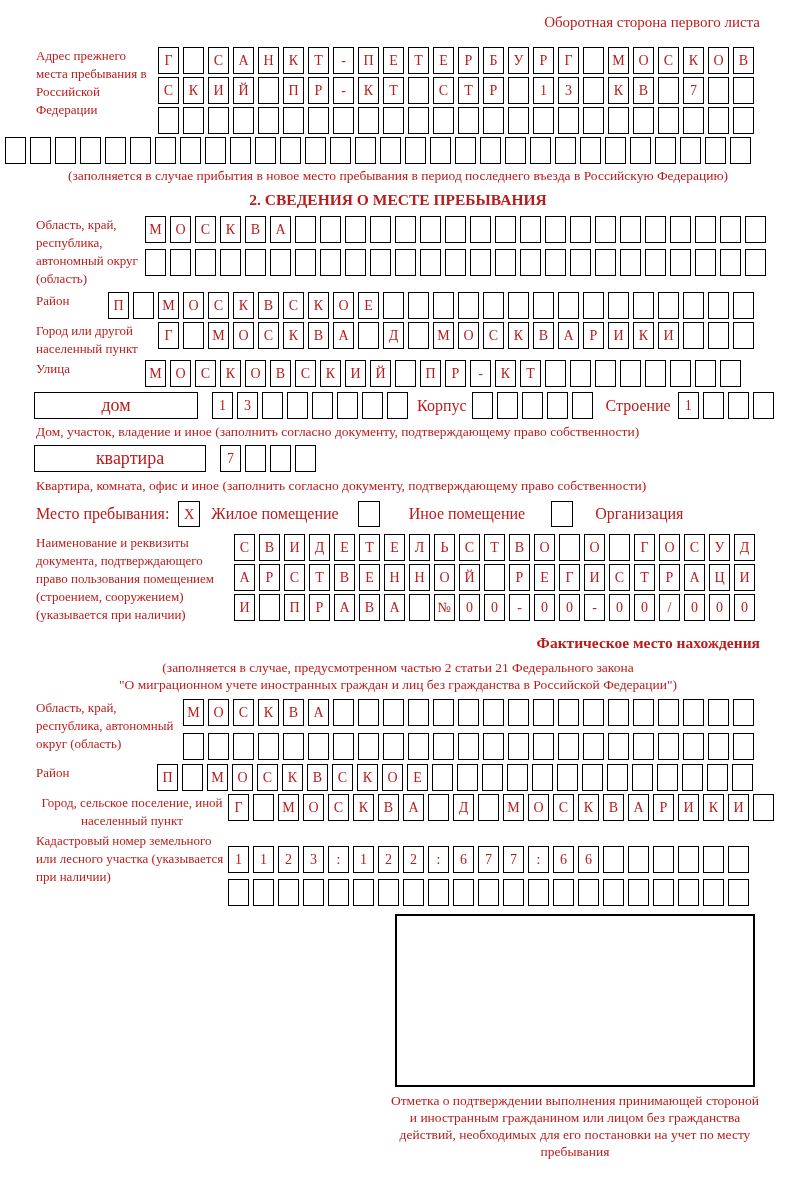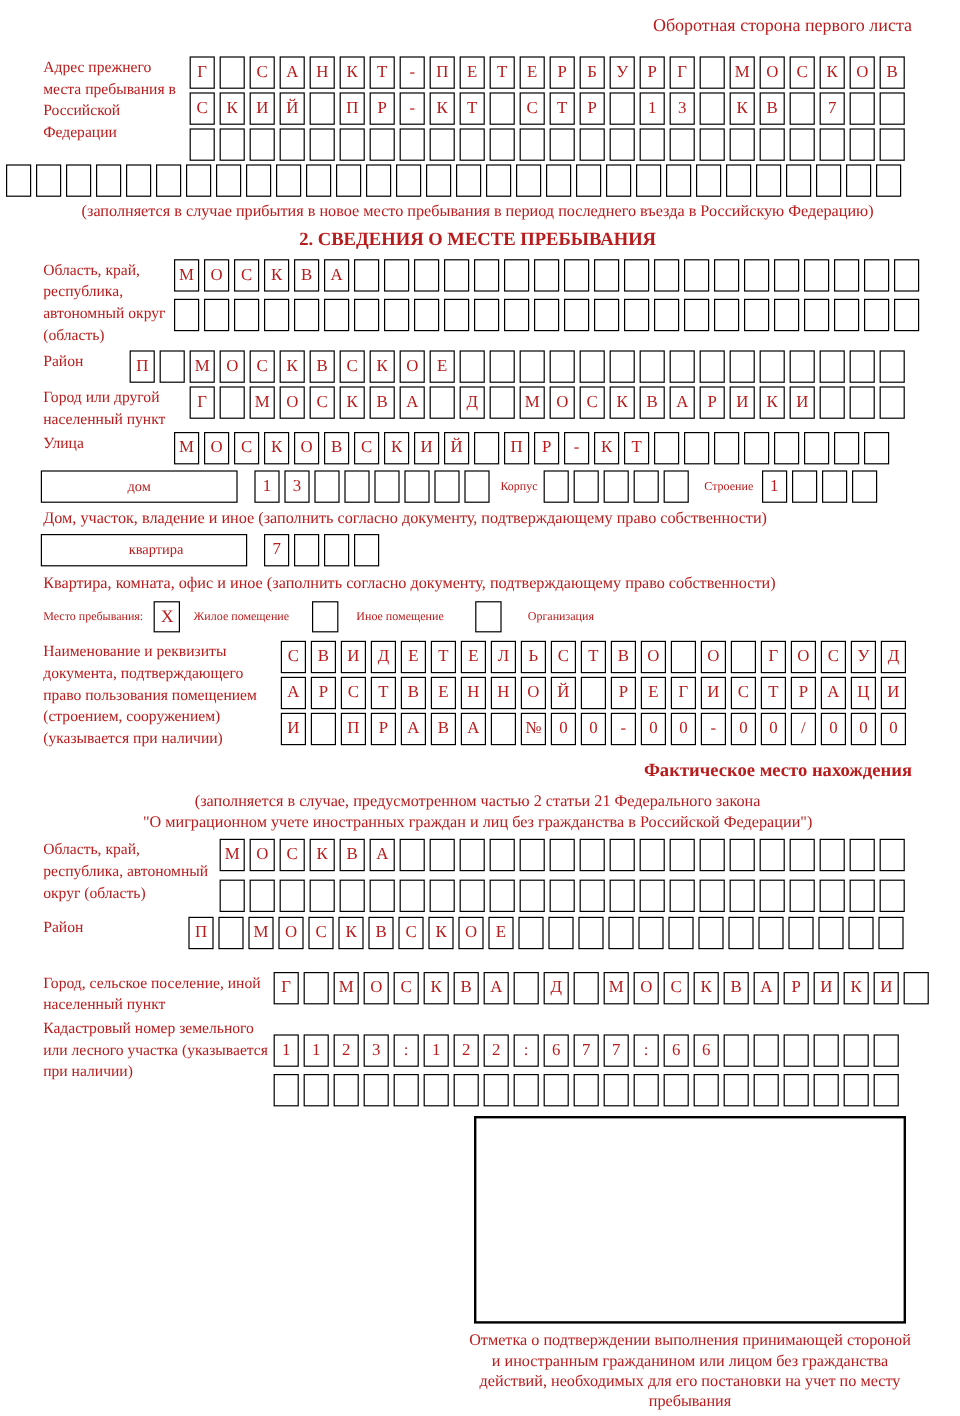--- a/index.html
+++ b/index.html
@@ -14,30 +14,30 @@
   .flabel{font-size:13px;line-height:18px;flex-shrink:0;}
   .stack{display:flex;flex-direction:column;gap:3px;}
   .cells{display:flex;gap:4px;flex-wrap:nowrap;}
   .cell{
     box-sizing:border-box;flex:0 0 21px;width:21px;height:27px;
     border:1.7px solid #000;display:flex;align-items:center;justify-content:center;
     font-size:14px;line-height:1;
   }
   .wbox{
     box-sizing:border-box;border:1.7px solid #000;height:27px;flex-shrink:0;
-    display:flex;align-items:center;justify-content:center;font-size:12px;
+    display:flex;align-items:center;justify-content:center;font-size:18px;
   }
   .chk{
     box-sizing:border-box;width:22px;height:26px;border:1.7px solid #000;flex-shrink:0;
     display:flex;align-items:center;justify-content:center;font-size:14.5px;
   }
   .caption{font-size:13.5px;line-height:17px;}
   .center{text-align:center;}
   .sec-title{font-weight:bold;text-align:center;font-size:15.5px;line-height:19px;}
-  .inline-lbl{font-size:10px;white-space:nowrap;}
+  .inline-lbl{font-size:16px;white-space:nowrap;}
   .stamp-box{box-sizing:border-box;width:360px;height:173px;border:2px solid #000;}
 </style>
 </head>
 <body>
 
 <div class="page">
 
   <div class="corner">Оборотная сторона первого листа</div>
 
   <div class="frow" style="margin-top:16px;">
@@ -350,21 +350,21 @@
         <span class="cell"></span>
       </div>
   </div>
   <div class="caption" style="margin-top:5px;">Квартира, комната, офис и иное (заполнить согласно документу, подтверждающему право собственности)</div>
 
   <div class="frow" style="margin-top:7px;align-items:center;">
     <div class="inline-lbl">Место пребывания:</div>
     <div class="chk" style="margin-left:9px;">X</div>
     <div class="inline-lbl" style="margin-left:11px;">Жилое помещение</div>
     <div class="chk" style="margin-left:19px;"></div>
-    <div class="inline-lbl" style="margin-left:15px;">Иное помещение</div>
+    <div class="inline-lbl" style="margin-left:29px;">Иное помещение</div>
     <div class="chk" style="margin-left:26px;"></div>
     <div class="inline-lbl" style="margin-left:22px;">Организация</div>
   </div>
 
   <div class="frow" style="margin-top:7px;">
     <div class="flabel" style="width:198px;">Наименование и реквизиты документа, подтверждающего право пользования помещением (строением, сооружением) (указывается при наличии)</div>
     <div class="stack">
       <div class="cells">
           <span class="cell">С</span>
           <span class="cell">В</span>
@@ -520,21 +520,21 @@
         <span class="cell"></span>
         <span class="cell"></span>
         <span class="cell"></span>
         <span class="cell"></span>
         <span class="cell"></span>
         <span class="cell"></span>
         <span class="cell"></span>
       </div>
   </div>
 
-  <div class="frow" style="margin-top:19px;">
+  <div class="frow" style="margin-top:3px;text-align:center;">
     <div class="flabel" style="width:192px;">Город, сельское поселение, иной населенный пункт</div>
     <div class="cells">
         <span class="cell">Г</span>
         <span class="cell"></span>
         <span class="cell">М</span>
         <span class="cell">О</span>
         <span class="cell">С</span>
         <span class="cell">К</span>
         <span class="cell">В</span>
         <span class="cell">А</span>

